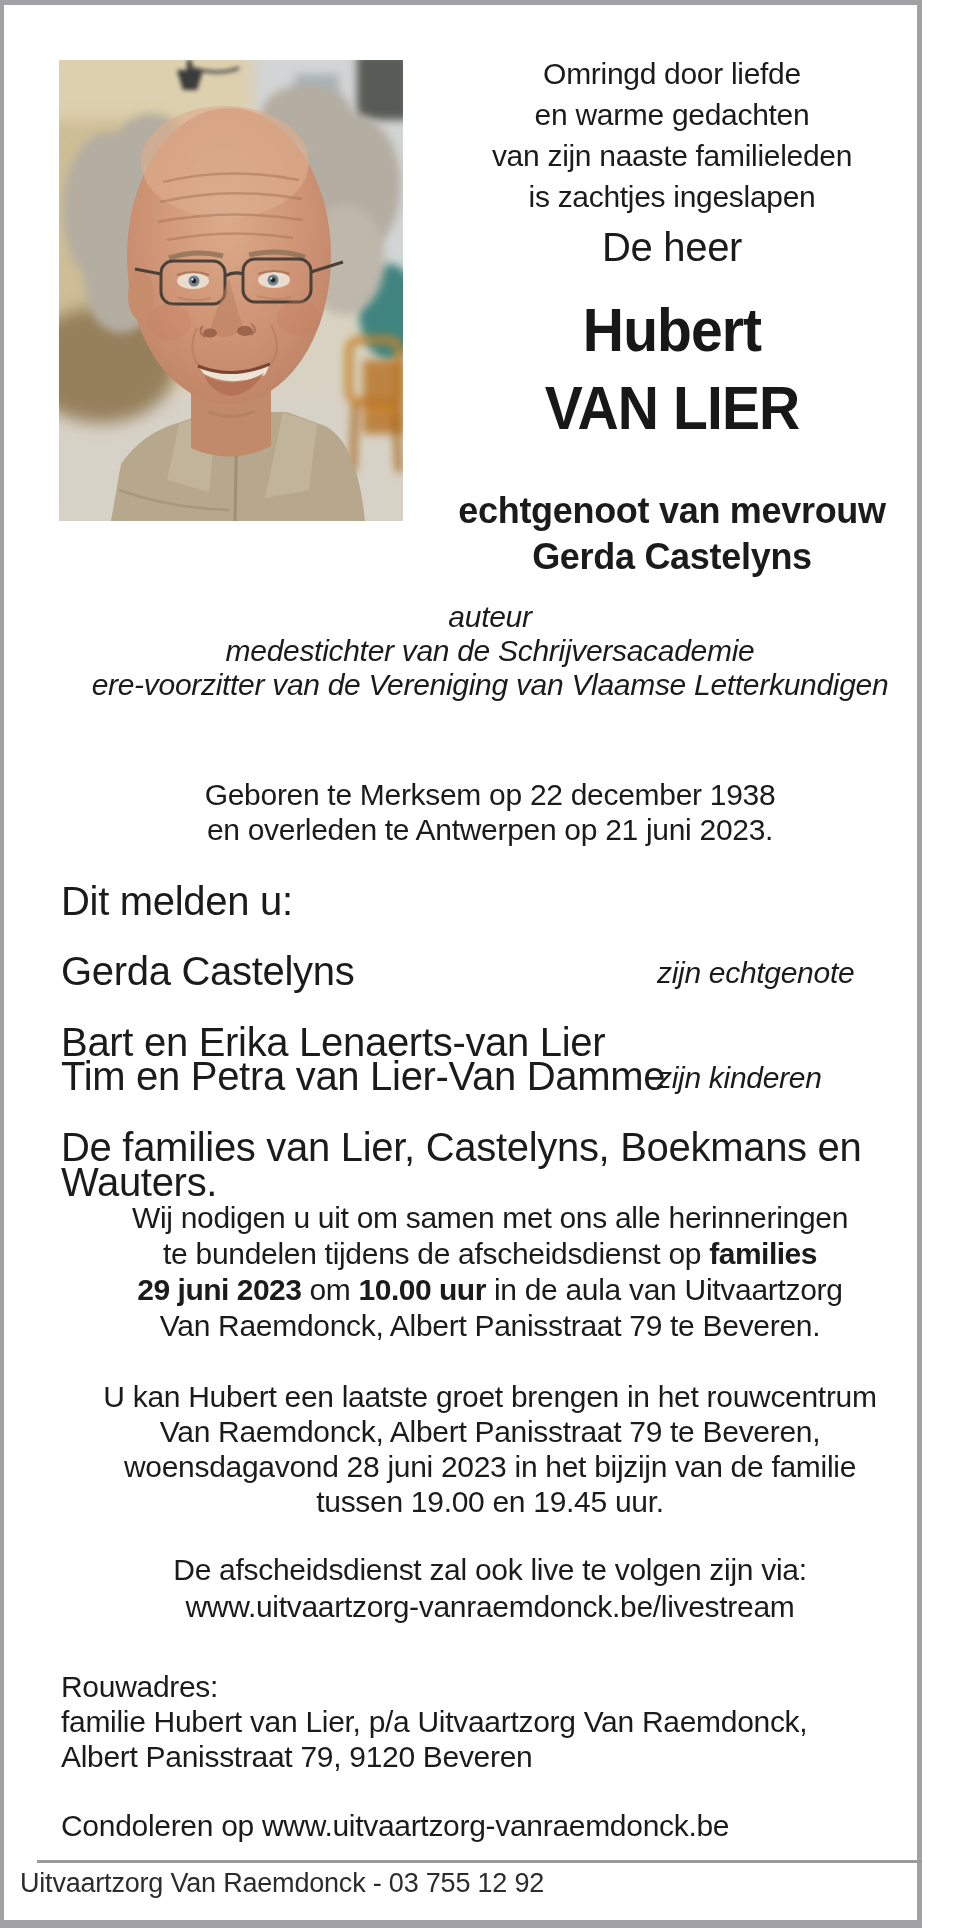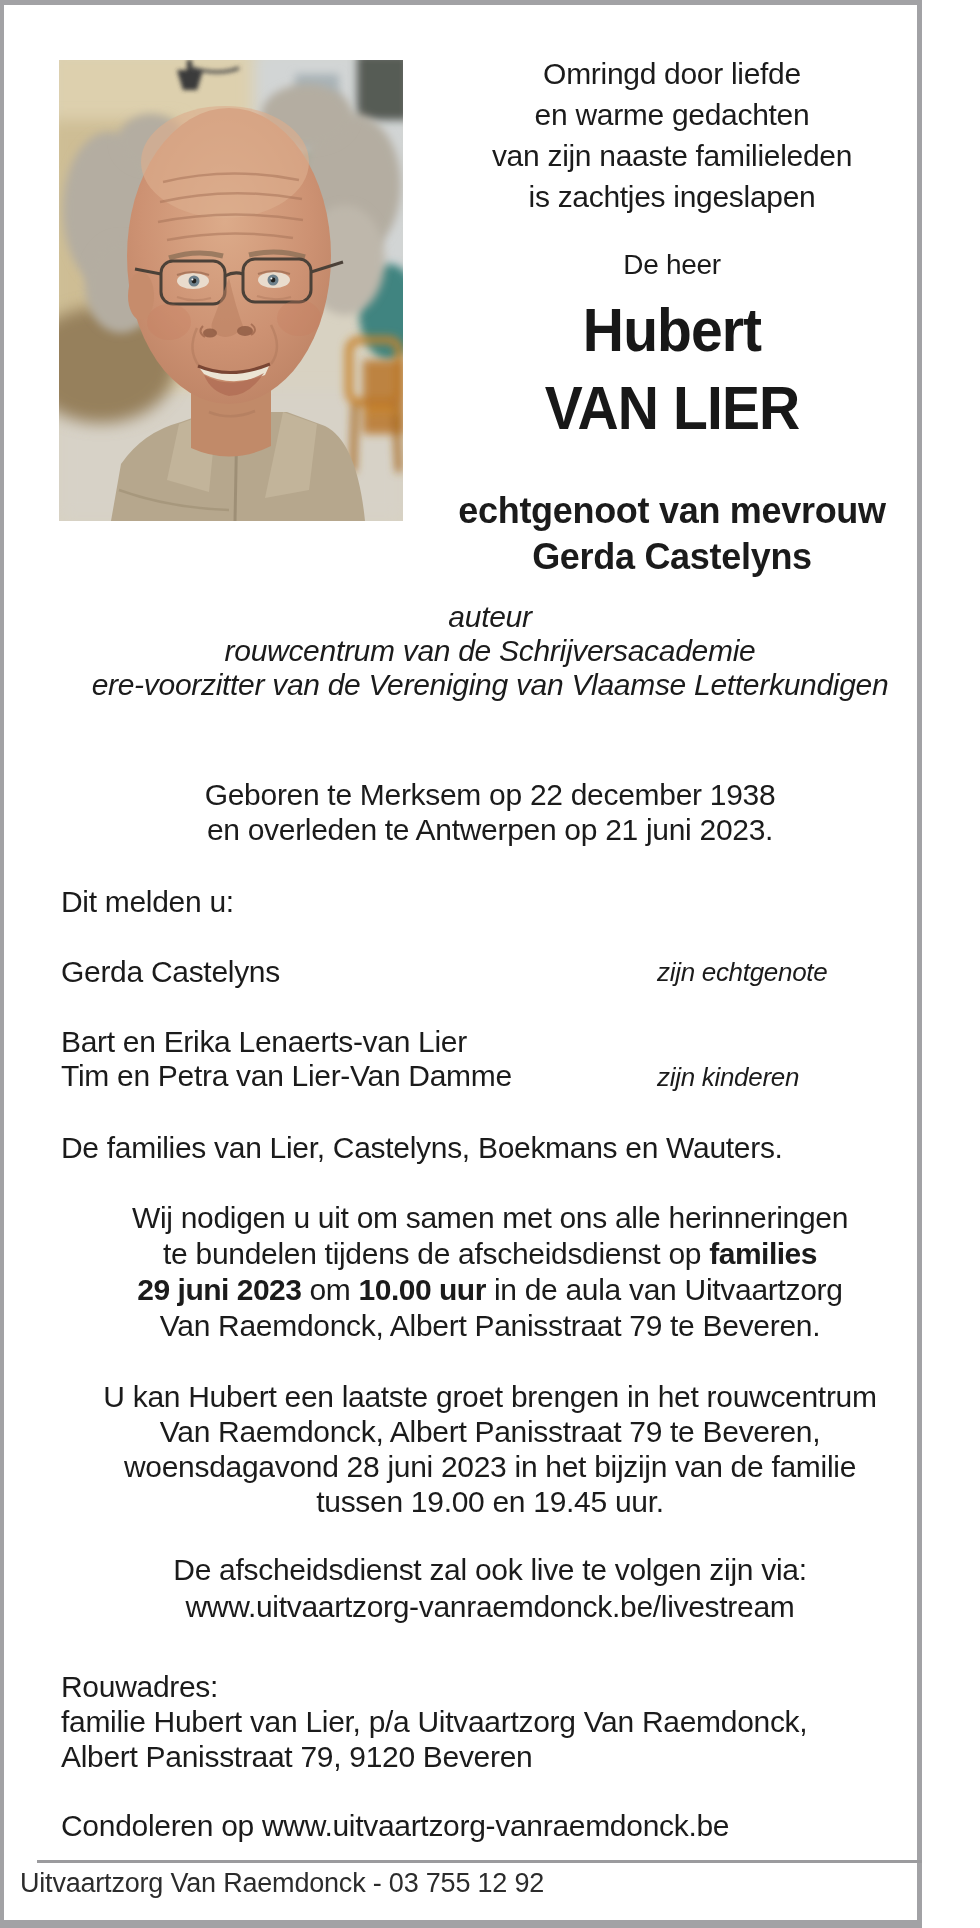--- a/index.html
+++ b/index.html
@@ -16,32 +16,32 @@
   .frame-bottom{left:0;bottom:0;width:980px;height:8px;}
 
   .photo{position:absolute;left:59px;top:60px;width:344px;height:461px;overflow:hidden;background:#d8d2c4;}
   .photo svg{display:block;width:344px;height:461px;}
 
   .blk{position:absolute;}
   .center-col{left:404px;width:536px;text-align:center;}
   .center-full{left:20px;width:940px;text-align:center;}
 
   .intro{top:53px;font-size:30px;line-height:41px;}
-  .salutation{top:247px;font-size:28px;line-height:36px;}
+  .salutation{top:229px;font-size:40px;line-height:36px;}
   .deceased{top:291px;font-size:62px;line-height:78px;font-weight:700;letter-spacing:-1px;
             transform:scaleX(0.92);transform-origin:50% 0;color:#181818;}
   .spouse{top:488px;font-size:36px;line-height:46px;font-weight:700;}
   .titles{top:600px;font-size:30px;line-height:34px;font-style:italic;}
   .dates{top:777px;font-size:30px;line-height:35px;}
 
-  .left-col{left:61px;text-align:left;font-size:30px;line-height:35px;}
+  .left-col{left:61px;text-align:left;font-size:40px;line-height:35px;}
   .announce{top:884px;}
   .rel-name-1{top:954px;}
   .rel-names-2{top:1025px;line-height:34px;}
-  .relation{position:absolute;left:657px;font-style:italic;font-size:26px;line-height:35px;}
+  .relation{position:absolute;left:657px;font-style:italic;font-size:30px;line-height:35px;}
   .relation-1{top:955px;}
   .relation-2{top:1060px;}
   .families{top:1130px;}
 
   .invite{top:1200px;font-size:30px;line-height:36px;}
   .invite strong{font-weight:700;letter-spacing:-0.5px;}
   .viewing{top:1379px;font-size:30px;line-height:35px;}
   .livestream{top:1551px;font-size:30px;line-height:37px;text-align:center;}
   .rouwadres{top:1669px;font-size:30px;line-height:35px;}
   .condoleren{top:1808px;font-size:30px;line-height:35px;}
@@ -189,21 +189,21 @@
     <div>VAN LIER</div>
   </div>
 
   <div class="blk center-col spouse">
     <div>echtgenoot van mevrouw</div>
     <div>Gerda Castelyns</div>
   </div>
 
   <div class="blk center-full titles">
     <div>auteur</div>
-    <div>rouwcentrum van de Schrijversacademie</div>
+    <div>medestichter van de Schrijversacademie</div>
     <div>ere-voorzitter van de Vereniging van Vlaamse Letterkundigen</div>
   </div>
 
   <div class="blk center-full dates">
     <div>Geboren te Merksem op 22 december 1938</div>
     <div>en overleden te Antwerpen op 21 juni 2023.</div>
   </div>
 
   <div class="blk left-col announce">Dit melden u:</div>
 

